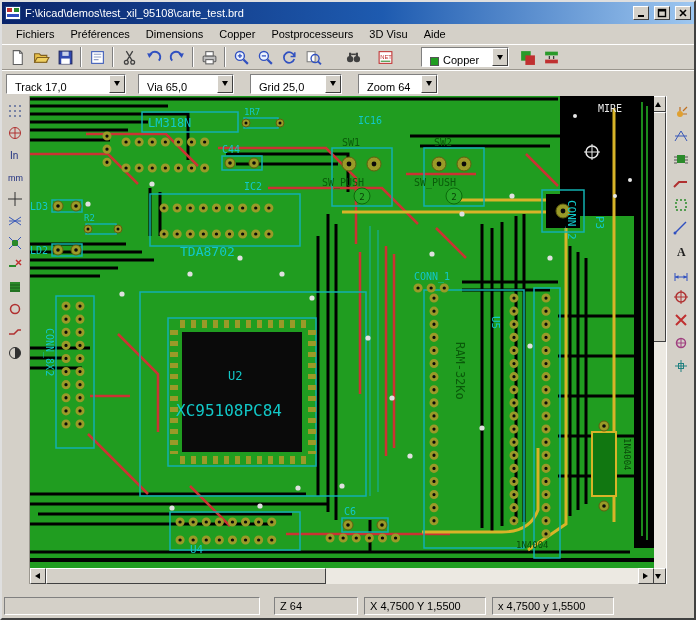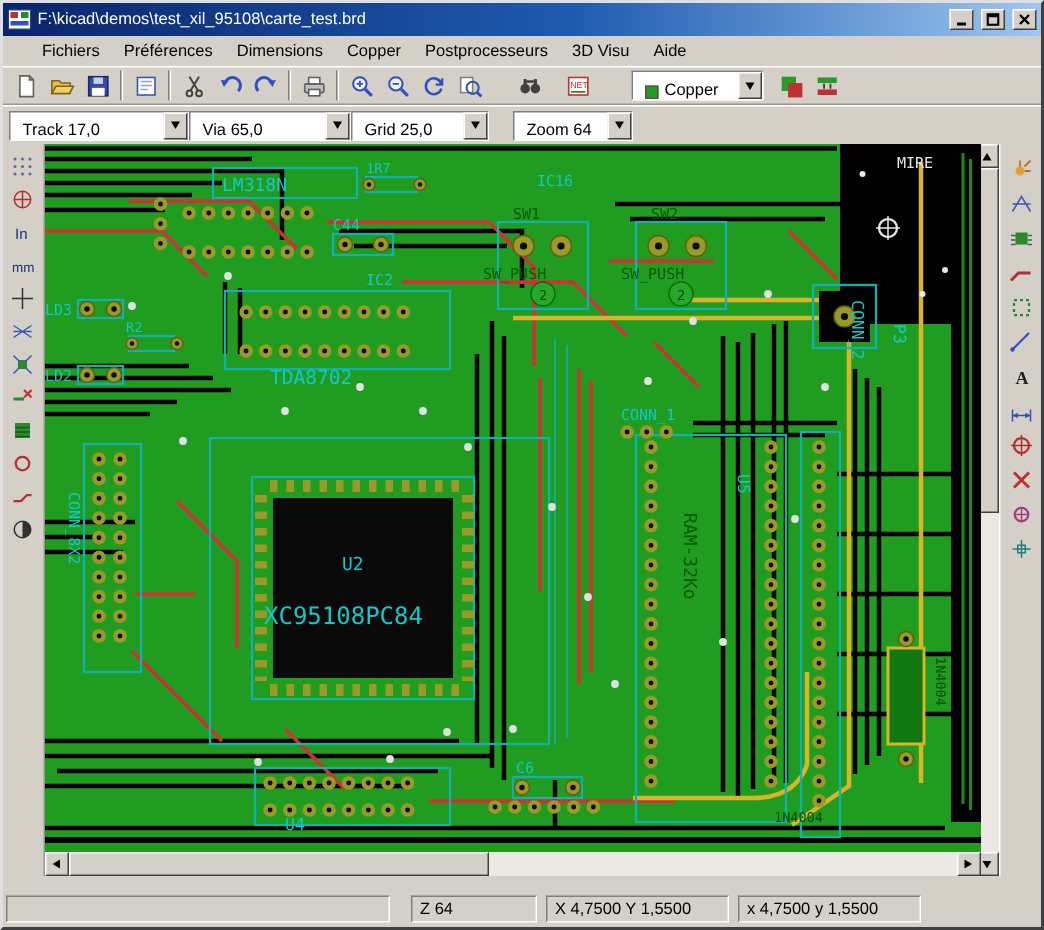--- a/index.html
+++ b/index.html
@@ -7,21 +7,21 @@
   body{font-family:"Liberation Sans",sans-serif;font-size:11px;background:#d4d0c8}
   .win{position:relative;width:696px;height:620px;background:#d4d0c8;
        border:2px solid;border-color:#dfdfdf #404040 #404040 #dfdfdf;overflow:hidden}
   
   .titlebar{height:22px;display:flex;align-items:center;padding:0 3px;gap:4px;
             background:linear-gradient(90deg,#0a246a 0%,#1e5bb0 55%,#9ec7f0 100%)}
   .title-text{flex:1;color:#fff;font-weight:normal;font-size:11px;white-space:nowrap;overflow:hidden}
   .wbtn{width:16px;height:14px;background:#d4d0c8;border:1px solid;display:flex;align-items:center;justify-content:center;
         border-color:#fff #404040 #404040 #fff;margin-left:1px}
   
-  .menubar{height:20px;display:flex;align-items:center;padding-left:18px}
+  .menubar{height:20px;display:flex;align-items:center;padding-left:6px}
   .menu-item{padding:3px 8px;cursor:default}
   
   .toolbar1{height:26px;display:flex;align-items:center;padding:1px 3px;
             border-top:1px solid #fff;border-bottom:1px solid #9a968e}
   .toolbar2{height:26px;display:flex;align-items:center;padding:2px 4px;border-top:1px solid #fff}
   .tbtn{width:24px;height:22px;display:flex;align-items:center;justify-content:center}
   .tsep{width:2px;height:20px;border-left:1px solid #808080;border-right:1px solid #fff;margin:0 3px}
   .ic{display:block}
   .combo{height:20px;background:#fff;border:1px solid;border-color:#808080 #fff #fff #808080;
          display:flex;align-items:flex-end;padding-left:8px;gap:4px}
@@ -230,27 +230,27 @@
     </span>
   </div>
 
   <div class="toolbar2">
     <div class="combo" style="width:120px">
       <span class="combo-text">Track 17,0</span>
       <span class="combo-btn">
           <span class="tri-dn"></span>
         </span>
     </div>
-    <div class="combo" style="width:108px;margin-left:0">
+    <div class="combo" style="width:96px;margin-left:12px">
       <span class="combo-text">Via 65,0</span>
       <span class="combo-btn">
           <span class="tri-dn"></span>
         </span>
     </div>
-    <div class="combo" style="width:92px;">
+    <div class="combo" style="width:92px;margin-left:16px">
       <span class="combo-text">Grid 25,0</span>
       <span class="combo-btn">
           <span class="tri-dn"></span>
         </span>
     </div>
     <div class="combo" style="width:80px;margin-left:16px">
       <span class="combo-text">Zoom 64</span>
       <span class="combo-btn">
           <span class="tri-dn"></span>
         </span>

